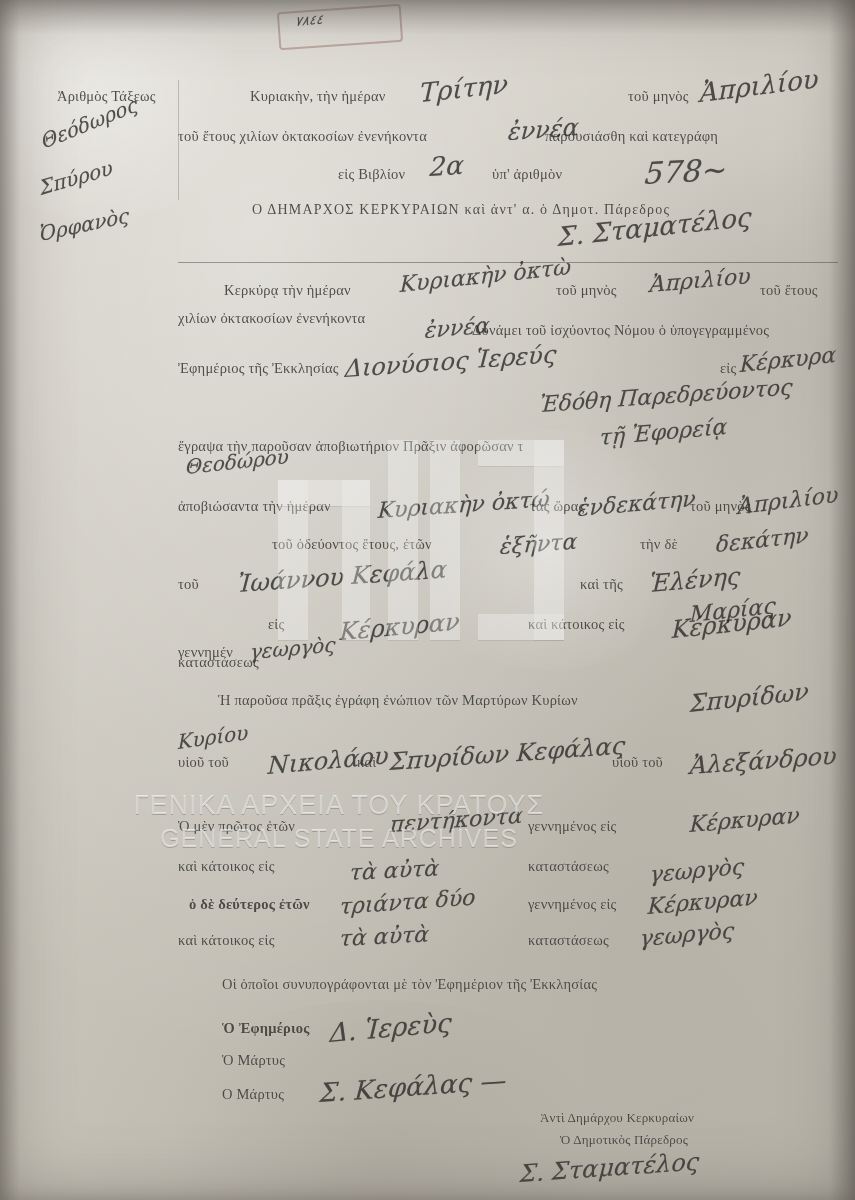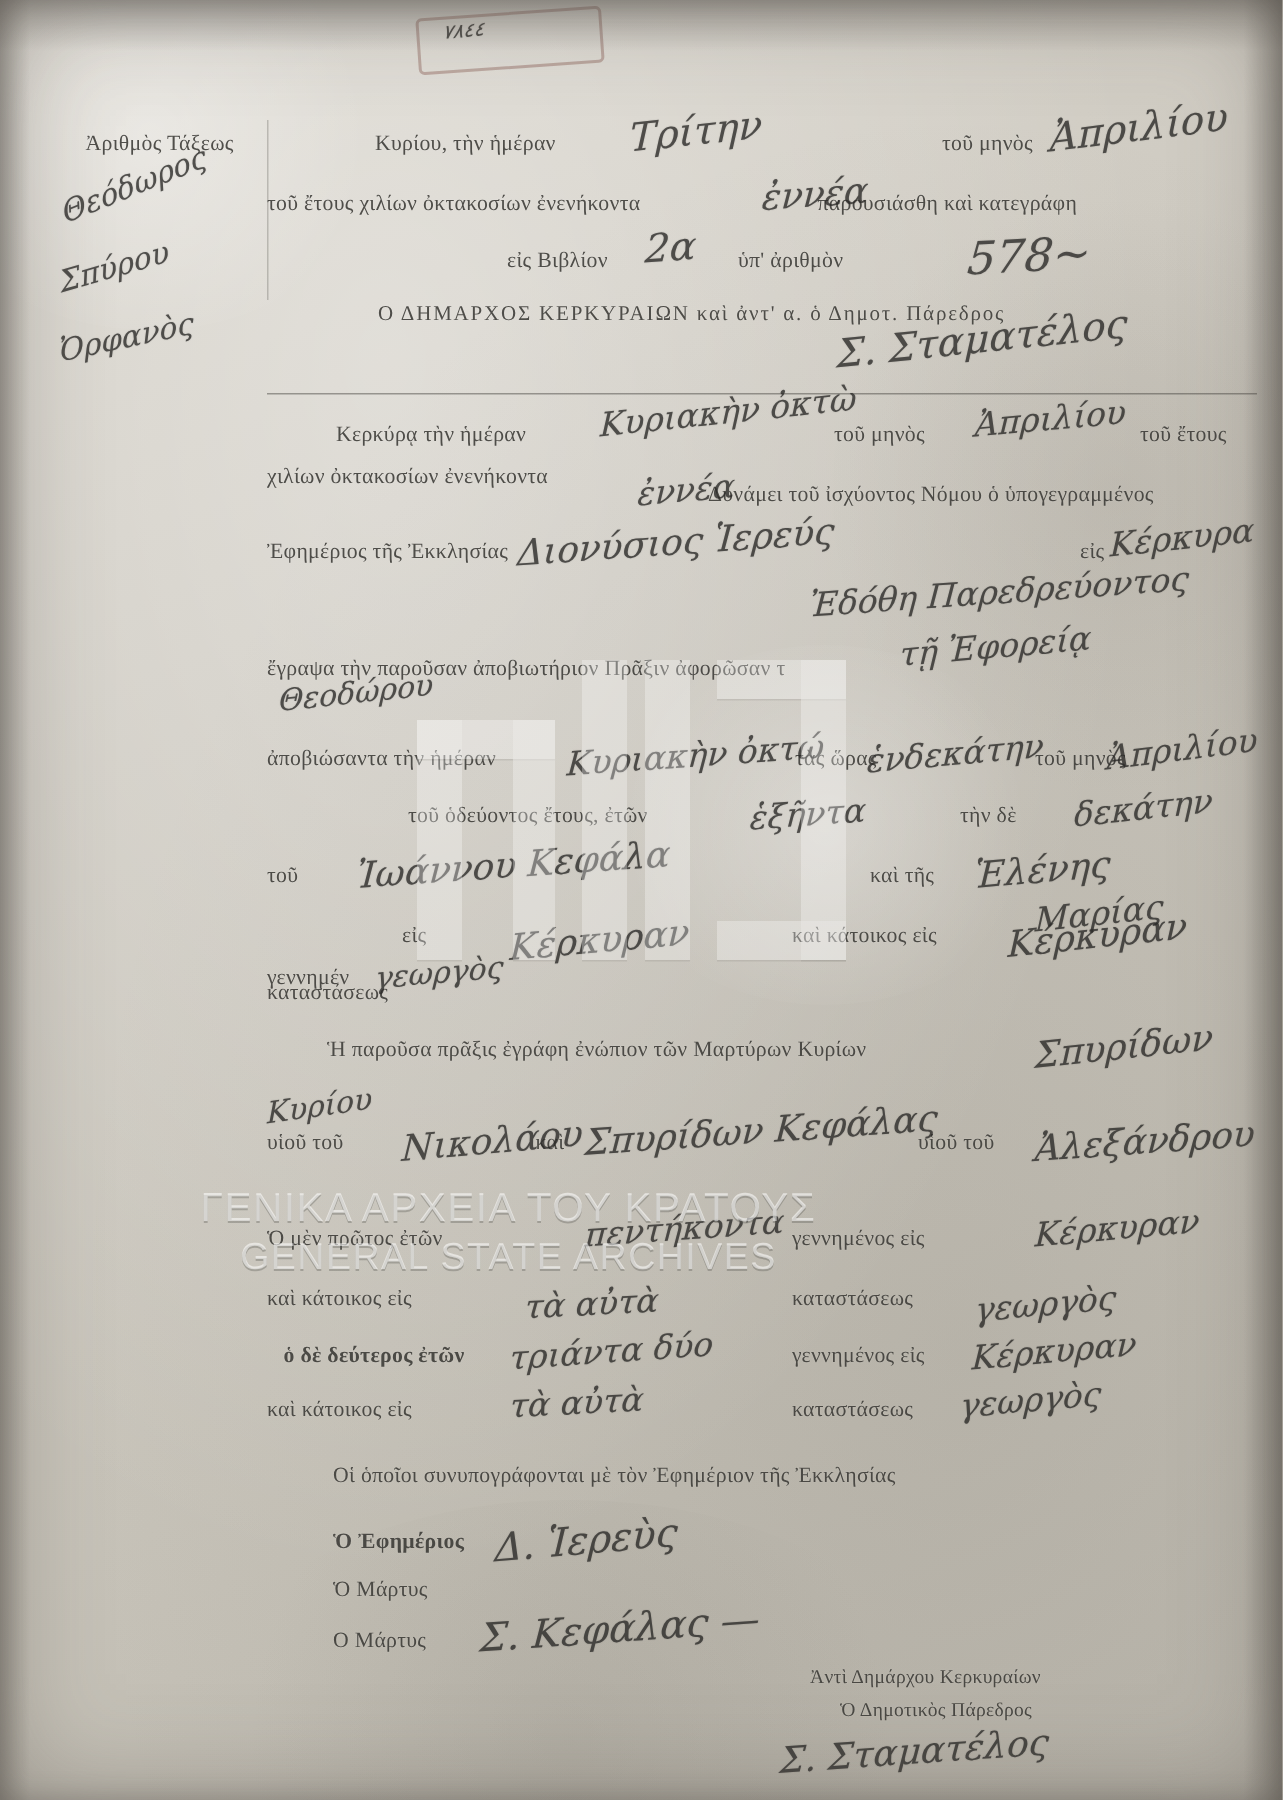--- a/index.html
+++ b/index.html
@@ -126,21 +126,21 @@
   <div class="stain s2"></div>
   <div class="stain s3"></div>
   <div class="stain s4"></div>
 
   <div class="stamp"></div>
 
   <div class="pt b" style="left:57px;top:88px;">Ἀριθμὸς Τάξεως</div>
 
   <div class="vline"></div>
 
-  <div class="pt" style="left:250px;top:88px;">Κυρίου, τὴν ἡμέραν</div>
+  <div class="pt" style="left:250px;top:88px;">Κυριακὴν, τὴν ἡμέραν</div>
   <div class="pt" style="left:628px;top:88px;">τοῦ μηνὸς</div>
 
   <div class="pt" style="left:178px;top:128px;">τοῦ ἔτους χιλίων ὀκτακοσίων ἐνενήκοντα</div>
   <div class="pt" style="left:545px;top:128px;">παρουσιάσθη καὶ κατεγράφη</div>
 
   <div class="pt" style="left:338px;top:166px;">εἰς Βιβλίον</div>
   <div class="pt" style="left:492px;top:166px;">ὑπ' ἀριθμὸν</div>
 
   <div class="pt cap" style="left:252px;top:202px;">Ο ΔΗΜΑΡΧΟΣ ΚΕΡΚΥΡΑΙΩΝ καὶ ἀντ' α. ὁ Δημοτ. Πάρεδρος</div>
 

